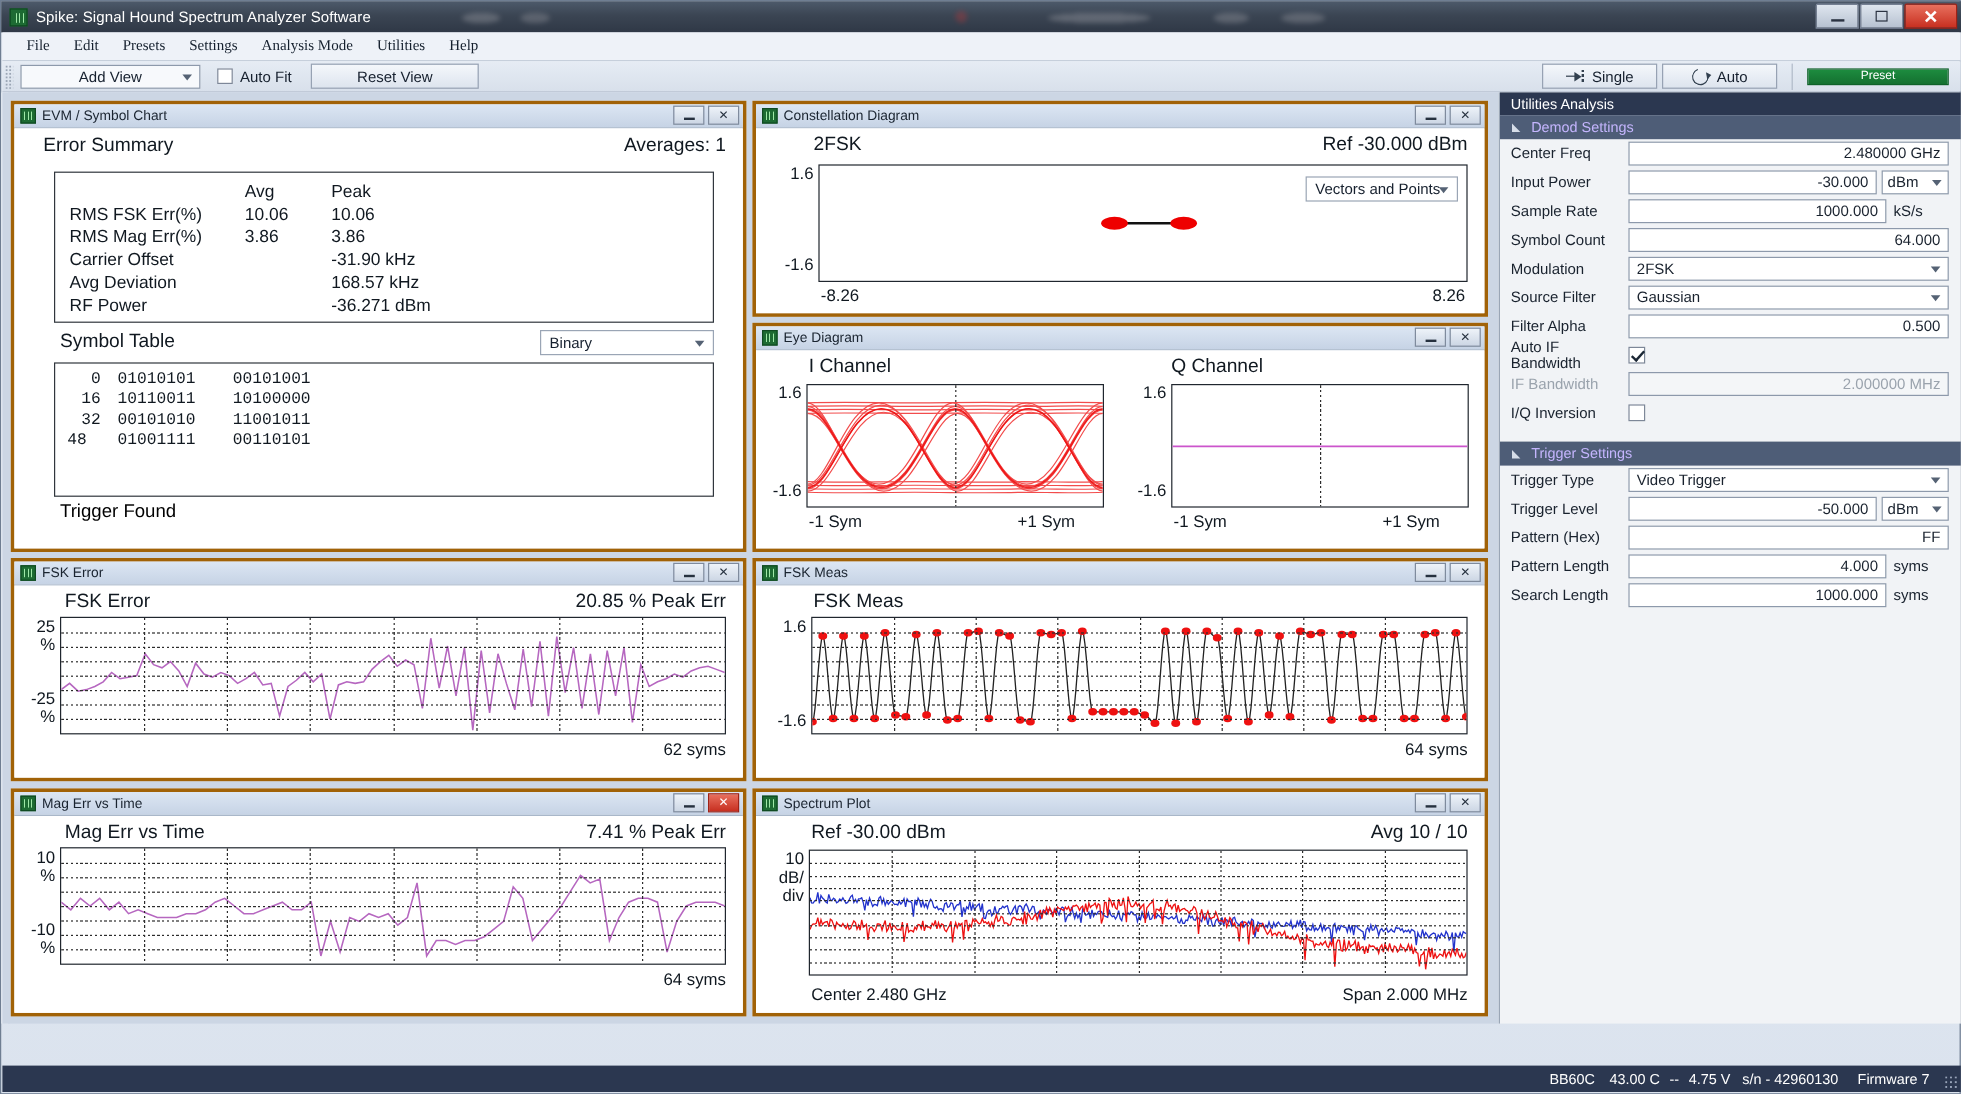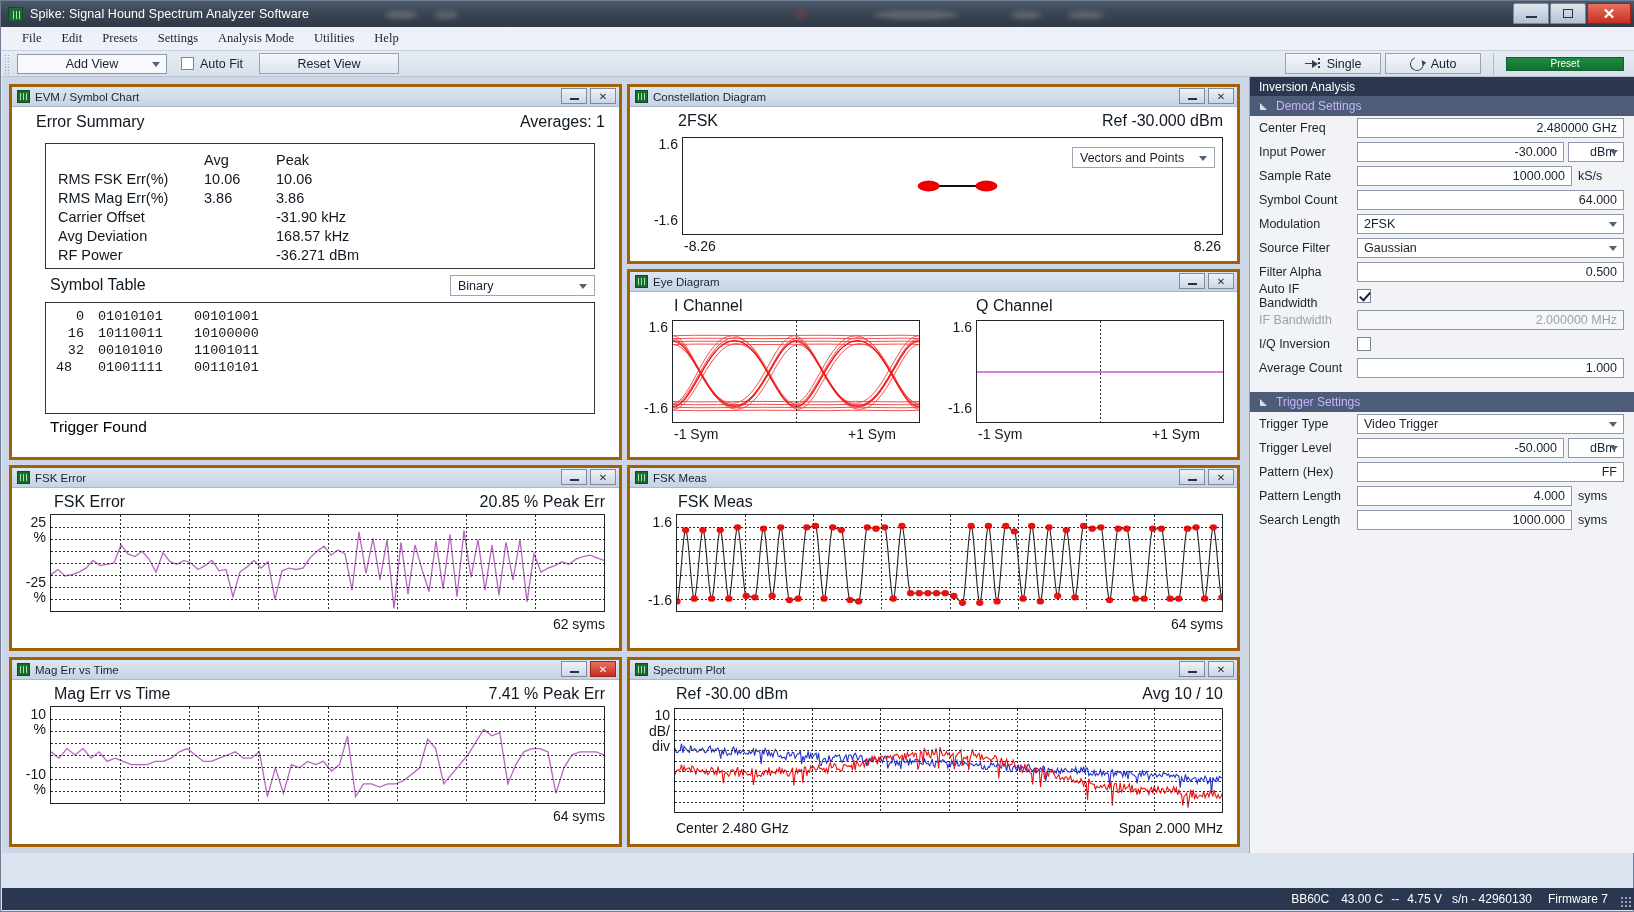--- a/index.html
+++ b/index.html
@@ -182,21 +182,21 @@
   .sb-lab.dim { color:#9aa3ad; }
   .sb-field { flex:1; height:20px; border:1px solid #8d99ab; background:#fff;
               display:flex;align-items:center;justify-content:flex-end;
               padding:0 6px; font-size:12.5px; color:#19222e; }
   .sb-field.dim { color:#9aa3ad; background:#f4f6f8; }
   .sb-field.drop { justify-content:flex-start; position:relative; padding-right:18px;}
   .sb-field.drop .arrow{position:absolute;right:6px;top:50%;margin-top:-2px;
     width:0;height:0;border-left:4px solid transparent;border-right:4px solid transparent;border-top:5px solid #556274;}
   .sb-unit { width:52px; flex:none; font-size:12.5px; color:#19222e; padding-left:6px; }
   .sb-unitsel { width:56px; flex:none; height:20px; margin-left:4px; border:1px solid #8d99ab;
-                background:#fff; display:flex;align-items:center; padding-left:21px;
+                background:#fff; display:flex;align-items:center; padding-left:4px;
                 position:relative; font-size:12.5px; color:#19222e;}
   .sb-unitsel .arrow{position:absolute;right:5px;top:50%;margin-top:-2px;
     width:0;height:0;border-left:4px solid transparent;border-right:4px solid transparent;border-top:5px solid #556274;}
   .sb-check { width:14px;height:14px;border:1px solid #7d8798;background:#fff;position:relative;flex:none;}
   .sb-check.on:after{content:"";position:absolute;left:4px;top:0px;width:4px;height:9px;
     border:solid #1b2735;border-width:0 2px 2px 0;transform:rotate(42deg);}
 
   .scrollbar-left{ position:absolute; left:0; top:76px; width:7px; height:776px;
     background:#e3e9f1; border-right:1px solid #c3ccd9;}
   .grip-dots{position:absolute;right:3px;bottom:3px;width:10px;height:10px;
@@ -381,21 +381,21 @@
         </div>
         <div class="axis-lbl" style="left:6px;top:30px;width:42px;">1.6</div>
         <div class="axis-lbl" style="left:6px;top:106px;width:42px;">-1.6</div>
         <div class="plotbox" style="left:52px;top:30px;right:14px;height:98px;">
           <svg width="100%" height="100%" viewBox="0 0 533 98" preserveAspectRatio="none">
             <line x1="243" y1="49" x2="300" y2="49" stroke="#111111" stroke-width="2.2"></line>
             <ellipse cx="243" cy="49" rx="11" ry="5.5" fill="#ee0000"></ellipse>
             <ellipse cx="300" cy="49" rx="11" ry="5.5" fill="#ee0000"></ellipse>
           </svg>
         </div>
-        <div class="selcombo" style="position:absolute;right:22px;top:40px;width:143px;">
+        <div class="selcombo" style="position:absolute;right:22px;top:40px;width:127px;">
           <span>Vectors and Points</span>
           <span class="arrow"></span>
         </div>
         <div class="foot-lbl" style="left:54px;top:131px;">-8.26</div>
         <div class="foot-lbl" style="right:16px;top:131px;">8.26</div>
       </div>
     </div>
 
     <div class="panel" style="left:625px; top:192px; width:613px; height:191px;">
       <div class="p-title">
@@ -694,21 +694,21 @@
               <polyline points="0.00,66.85 1.27,63.49 2.55,62.07 3.82,62.27 5.10,61.51 6.37,56.74 7.65,64.18 8.92,58.48 10.20,62.68 11.47,60.98 12.74,60.36 14.02,60.05 15.29,64.63 16.57,58.06 17.84,59.18 19.12,62.72 20.39,66.38 21.67,60.74 22.94,62.56 24.21,63.15 25.49,64.05 26.76,61.83 28.04,64.22 29.31,65.91 30.59,62.45 31.86,66.80 33.14,65.77 34.41,62.54 35.68,59.62 36.96,60.91 38.23,66.55 39.51,63.28 40.78,67.50 42.06,58.75 43.33,64.95 44.61,64.00 45.88,62.53 47.16,75.74 48.43,65.82 49.70,64.73 50.98,65.90 52.25,68.53 53.53,66.45 54.80,62.16 56.08,62.04 57.35,62.76 58.63,67.39 59.90,62.97 61.17,59.19 62.45,68.39 63.72,66.14 65.00,61.25 66.27,67.41 67.55,63.26 68.82,63.98 70.10,65.93 71.37,67.27 72.64,66.66 73.92,67.41 75.19,60.50 76.47,77.49 77.74,69.45 79.02,61.40 80.29,68.99 81.57,67.60 82.84,67.84 84.11,68.87 85.39,64.75 86.66,66.88 87.94,62.67 89.21,62.82 90.49,66.06 91.76,59.53 93.04,68.05 94.31,63.28 95.58,64.69 96.86,64.58 98.13,65.97 99.41,61.68 100.68,63.51 101.96,59.15 103.23,66.40 104.51,61.13 105.78,65.25 107.05,62.18 108.33,62.80 109.60,67.16 110.88,68.62 112.15,65.96 113.43,63.47 114.70,59.89 115.98,77.90 117.25,66.21 118.53,61.11 119.80,65.52 121.07,61.67 122.35,62.91 123.62,61.70 124.90,75.51 126.17,59.34 127.45,59.15 128.72,68.16 130.00,62.62 131.27,64.42 132.54,58.07 133.82,60.41 135.09,58.76 136.37,60.75 137.64,62.21 138.92,61.41 140.19,57.63 141.47,61.00 142.74,60.31 144.01,61.98 145.29,60.46 146.56,64.23 147.84,60.69 149.11,64.95 150.39,58.62 151.66,54.70 152.94,59.96 154.21,59.32 155.48,55.74 156.76,56.59 158.03,61.74 159.31,61.05 160.58,61.78 161.86,63.28 163.13,62.87 164.41,57.61 165.68,56.51 166.95,57.17 168.23,58.69 169.50,58.09 170.78,58.88 172.05,57.27 173.33,62.46 174.60,51.69 175.88,62.45 177.15,53.30 178.42,54.98 179.70,57.96 180.97,58.24 182.25,55.72 183.52,53.70 184.80,58.95 186.07,54.37 187.35,50.20 188.62,57.59 189.89,51.10 191.17,52.98 192.44,48.14 193.72,52.92 194.99,48.26 196.27,51.10 197.54,56.40 198.82,49.76 200.09,52.98 201.37,47.78 202.64,48.97 203.91,49.16 205.19,50.01 206.46,50.84 207.74,47.84 209.01,49.72 210.29,47.56 211.56,51.12 212.84,49.70 214.11,46.67 215.38,46.96 216.66,46.11 217.93,47.39 219.21,50.48 220.48,48.21 221.76,47.07 223.03,52.16 224.31,44.93 225.58,51.99 226.85,44.33 228.13,48.08 229.40,46.58 230.68,46.04 231.95,44.44 233.23,48.59 234.50,45.04 235.78,46.16 237.05,61.80 238.32,57.48 239.60,43.72 240.87,43.92 242.15,55.08 243.42,40.65 244.70,42.49 245.97,47.11 247.25,43.93 248.52,48.55 249.79,49.65 251.07,41.12 252.34,46.37 253.62,46.09 254.89,40.00 256.17,48.12 257.44,60.73 258.72,38.78 259.99,43.62 261.26,47.33 262.54,47.62 263.81,46.07 265.09,43.48 266.36,46.78 267.64,44.89 268.91,49.03 270.19,46.89 271.46,45.41 272.74,61.38 274.01,48.47 275.28,46.81 276.56,45.04 277.83,44.08 279.11,41.82 280.38,58.10 281.66,49.62 282.93,49.77 284.21,50.88 285.48,47.76 286.75,62.40 288.03,51.32 289.30,45.84 290.58,41.94 291.85,47.01 293.13,46.40 294.40,49.39 295.68,46.25 296.95,45.34 298.22,52.32 299.50,46.26 300.77,51.50 302.05,50.16 303.32,49.42 304.60,49.01 305.87,50.50 307.15,50.93 308.42,53.27 309.69,50.83 310.97,50.29 312.24,47.35 313.52,48.59 314.79,52.92 316.07,70.71 317.34,55.81 318.62,49.81 319.89,55.88 321.16,58.44 322.44,54.75 323.71,51.25 324.99,56.24 326.26,57.81 327.54,56.70 328.81,56.46 330.09,51.94 331.36,55.44 332.63,59.69 333.91,59.43 335.18,59.33 336.46,60.68 337.73,56.56 339.01,64.57 340.28,61.26 341.56,56.70 342.83,58.58 344.11,63.57 345.38,61.44 346.65,65.27 347.93,65.50 349.20,77.00 350.48,61.02 351.75,64.57 353.03,60.35 354.30,60.79 355.58,62.43 356.85,79.62 358.12,65.72 359.40,59.36 360.67,71.19 361.95,67.50 363.22,64.02 364.50,68.90 365.77,63.03 367.05,64.32 368.32,61.81 369.59,65.34 370.87,68.36 372.14,70.93 373.42,69.11 374.69,66.68 375.97,72.06 377.24,70.59 378.52,70.02 379.79,72.18 381.06,69.20 382.34,69.28 383.61,72.12 384.89,70.93 386.16,68.37 387.44,74.12 388.71,72.45 389.99,74.54 391.26,74.67 392.53,72.69 393.81,75.45 395.08,74.77 396.36,71.09 397.63,73.69 398.91,78.56 400.18,74.05 401.46,75.38 402.73,92.98 404.00,70.97 405.28,75.75 406.55,75.76 407.83,76.79 409.10,76.82 410.38,81.76 411.65,78.91 412.93,79.78 414.20,80.05 415.47,78.09 416.75,80.16 418.02,78.34 419.30,76.89 420.57,80.98 421.85,82.21 423.12,77.62 424.40,80.49 425.67,74.19 426.95,98.49 428.22,78.78 429.49,75.76 430.77,76.11 432.04,84.77 433.32,85.28 434.59,75.20 435.87,84.68 437.14,82.65 438.42,76.35 439.69,81.59 440.96,80.05 442.24,79.44 443.51,76.41 444.79,85.35 446.06,77.25 447.34,84.02 448.61,81.91 449.89,81.37 451.16,87.45 452.43,81.15 453.71,86.69 454.98,79.99 456.26,81.41 457.53,80.89 458.81,81.13 460.08,83.34 461.36,82.45 462.63,87.06 463.90,81.88 465.18,79.89 466.45,86.08 467.73,79.56 469.00,82.43 470.28,84.64 471.55,78.69 472.83,83.95 474.10,85.72 475.37,80.94 476.65,81.89 477.92,85.93 479.20,84.46 480.47,79.65 481.75,82.42 483.02,82.24 484.30,85.44 485.57,83.39 486.84,79.49 488.12,84.23 489.39,80.47 490.67,87.64 491.94,82.81 493.22,86.39 494.49,86.91 495.77,98.23 497.04,88.70 498.32,87.89 499.59,85.59 500.86,100.67 502.14,90.39 503.41,82.09 504.69,90.26 505.96,82.50 507.24,91.84 508.51,87.12 509.79,91.01 511.06,89.47 512.33,87.74 513.61,88.32 514.88,89.53 516.16,83.85 517.43,90.44 518.71,87.23 519.98,85.78 521.26,89.59 522.53,83.58 523.80,85.76 525.08,88.70 526.35,82.75 527.63,88.15 528.90,90.63 530.18,87.21 531.45,90.82 532.73,90.07 534.00,86.38" fill="none" stroke="#ee1111" stroke-width="1.1" vector-effect="non-scaling-stroke"></polyline>
             </svg>
         </div>
         <div class="foot-lbl" style="left:46px;top:140px;">Center 2.480 GHz</div>
         <div class="foot-lbl" style="right:14px;top:140px;">Span 2.000 MHz</div>
       </div>
     </div>
   </div>
 
   <div id="sidebar">
-    <div class="sb-title">Inversion Analysis</div>
+    <div class="sb-title">Utilities Analysis</div>
 
     <div class="sb-section">
       <span class="sb-tri"></span>
       <span>Demod Settings</span>
     </div>
     <div id="demod-rows">
         <div class="sb-row">
           <div class="sb-lab">Center Freq</div>
           <div class="sb-field">
             <span>2.480000 GHz</span>
@@ -769,27 +769,20 @@
         <div class="sb-row">
           <div class="sb-lab dim">IF Bandwidth</div>
           <div class="sb-field dim">
             <span>2.000000 MHz</span>
           </div>
           <div style="width: 0px;"></div>
         </div>
         <div class="sb-row">
           <div class="sb-lab">I/Q Inversion</div>
           <span class="sb-check"></span>
-        </div>
-        <div class="sb-row">
-          <div class="sb-lab">Average Count</div>
-          <div class="sb-field">
-            <span>1.000</span>
-          </div>
-          <div style="width: 0px;"></div>
         </div>
       </div>
 
     <div class="sb-section" style="margin-top:12px;">
       <span class="sb-tri"></span>
       <span>Trigger Settings</span>
     </div>
     <div id="trigger-rows">
         <div class="sb-row">
           <div class="sb-lab">Trigger Type</div>

